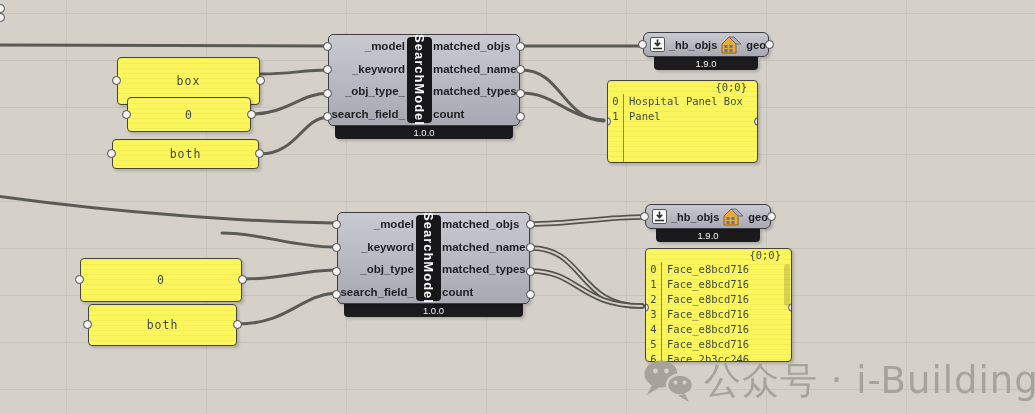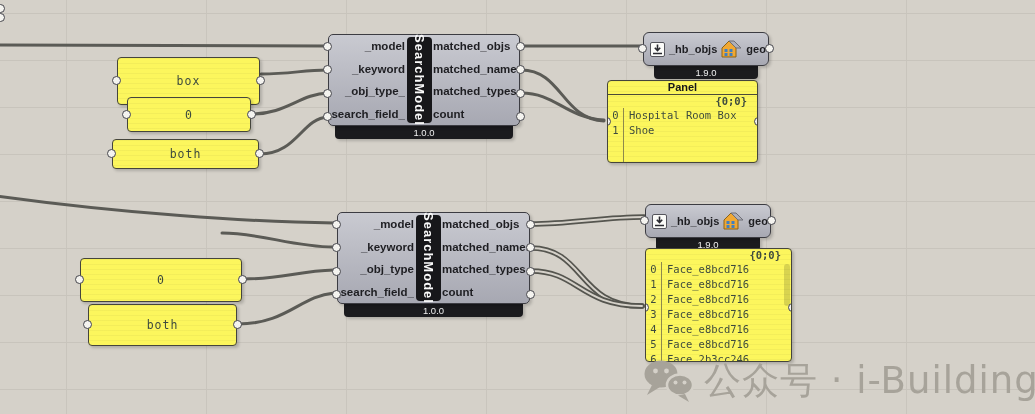--- a/index.html
+++ b/index.html
@@ -55,21 +55,21 @@
     background-image:repeating-linear-gradient(to bottom, rgba(0,0,0,0.035) 0 1px, transparent 1px 5px);
     border:1.5px solid #45453c;border-radius:4px;box-sizing:border-box;
     display:flex;align-items:center;justify-content:center;
     box-shadow:2px 2px 3px rgba(0,0,0,0.18);
   }
   .vp-text{font-family:"DejaVu Sans Mono", monospace;font-size:11.5px;color:#3d4a3e;letter-spacing:1px;}
 
   
   .hb{width:126px;}
   .hb-body{
-    position:relative;height:34px;
+    position:relative;height:25px;
     background:linear-gradient(#c9cad1,#a7a8b2);
     border:1.5px solid #3c3c42;border-radius:6px;box-sizing:border-box;
     display:flex;align-items:center;padding:0 6px;gap:4px;
     box-shadow:2px 2px 3px rgba(0,0,0,0.18);
   }
   .hb-label{font-size:11px;font-weight:600;color:#1e1e22;white-space:nowrap;}
   .hb-ver{
     margin:0 11px;height:13px;background:#1b1b1e;border-radius:0 0 4px 4px;
     color:#efefef;font-size:9.5px;line-height:13px;text-align:center;
     box-shadow:2px 2px 3px rgba(0,0,0,0.18);
@@ -88,21 +88,21 @@
     border:1.5px solid #45453c;border-radius:4px;box-sizing:border-box;
     display:flex;flex-direction:column;overflow:hidden;
     font-family:"DejaVu Sans Mono", monospace;color:#3d4a3e;
     box-shadow:2px 2px 3px rgba(0,0,0,0.18);
   }
   .dp-title{
     height:13px;line-height:13px;text-align:center;
     font-family:"Liberation Sans",sans-serif;font-size:11px;font-weight:bold;color:#17171a;
     border-bottom:1.5px solid #4b4a38;flex:0 0 auto;
   }
-  .dp-path{height:13px;line-height:13px;text-align:right;padding-right:10px;font-size:10.5px;font-weight:bold;flex:0 0 auto;}
+  .dp-path{height:13px;line-height:13px;text-align:right;padding-right:10px;font-size:10.5px;font-weight:normal;flex:0 0 auto;}
   .dp-row{display:flex;height:15px;line-height:15px;font-size:10.5px;flex:0 0 auto;}
   .dp-fill{flex:1 1 auto;height:auto;}
   .dp-i{width:15px;text-align:center;border-right:1px solid #8d894c;flex:0 0 auto;}
   .dp-v{padding-left:5px;white-space:nowrap;}
   .dp-scroll{position:absolute;right:1px;top:15px;width:6px;height:42px;background:rgba(0,0,0,0.14);border-radius:3px;}
 
   
   .wm{position:absolute;left:642px;top:356px;z-index:3;display:flex;align-items:center;gap:8px;color:#a7a39a;}
   .wm-text{font-size:37px;font-family:"DejaVu Sans","Liberation Sans",sans-serif;letter-spacing:1px;white-space:nowrap;}
 
@@ -204,29 +204,28 @@
           <rect x="8.5" y="13" width="3" height="3" fill="#3f7fc1"></rect>
         </svg>
       </span>
       <span class="hb-label">geo</span>
       <span class="nub nr"></span>
     </div>
     <div class="hb-ver">1.9.0</div>
   </div>
 
   <div class="dp" style="left:607px;top:80px;width:151px;height:83px;">
-    <div class="dp-title">Panel</div>
     <div class="dp-path">{0;0}</div>
     <div class="dp-row">
       <span class="dp-i">0</span>
-      <span class="dp-v">Hospital Room Box</span>
+      <span class="dp-v">Hospital Panel Box</span>
     </div>
     <div class="dp-row">
       <span class="dp-i">1</span>
-      <span class="dp-v">Shoe</span>
+      <span class="dp-v">Panel</span>
     </div>
     <div class="dp-row dp-fill">
         <span class="dp-i"></span>
         <span class="dp-v"></span>
       </div>
     <span class="nub" style="left:-6px;top:36px;"></span>
     <span class="nub" style="right:-6px;top:36px;"></span>
   </div>
 
   <div class="vp" style="left:80px;top:258px;width:162px;height:44px;">

